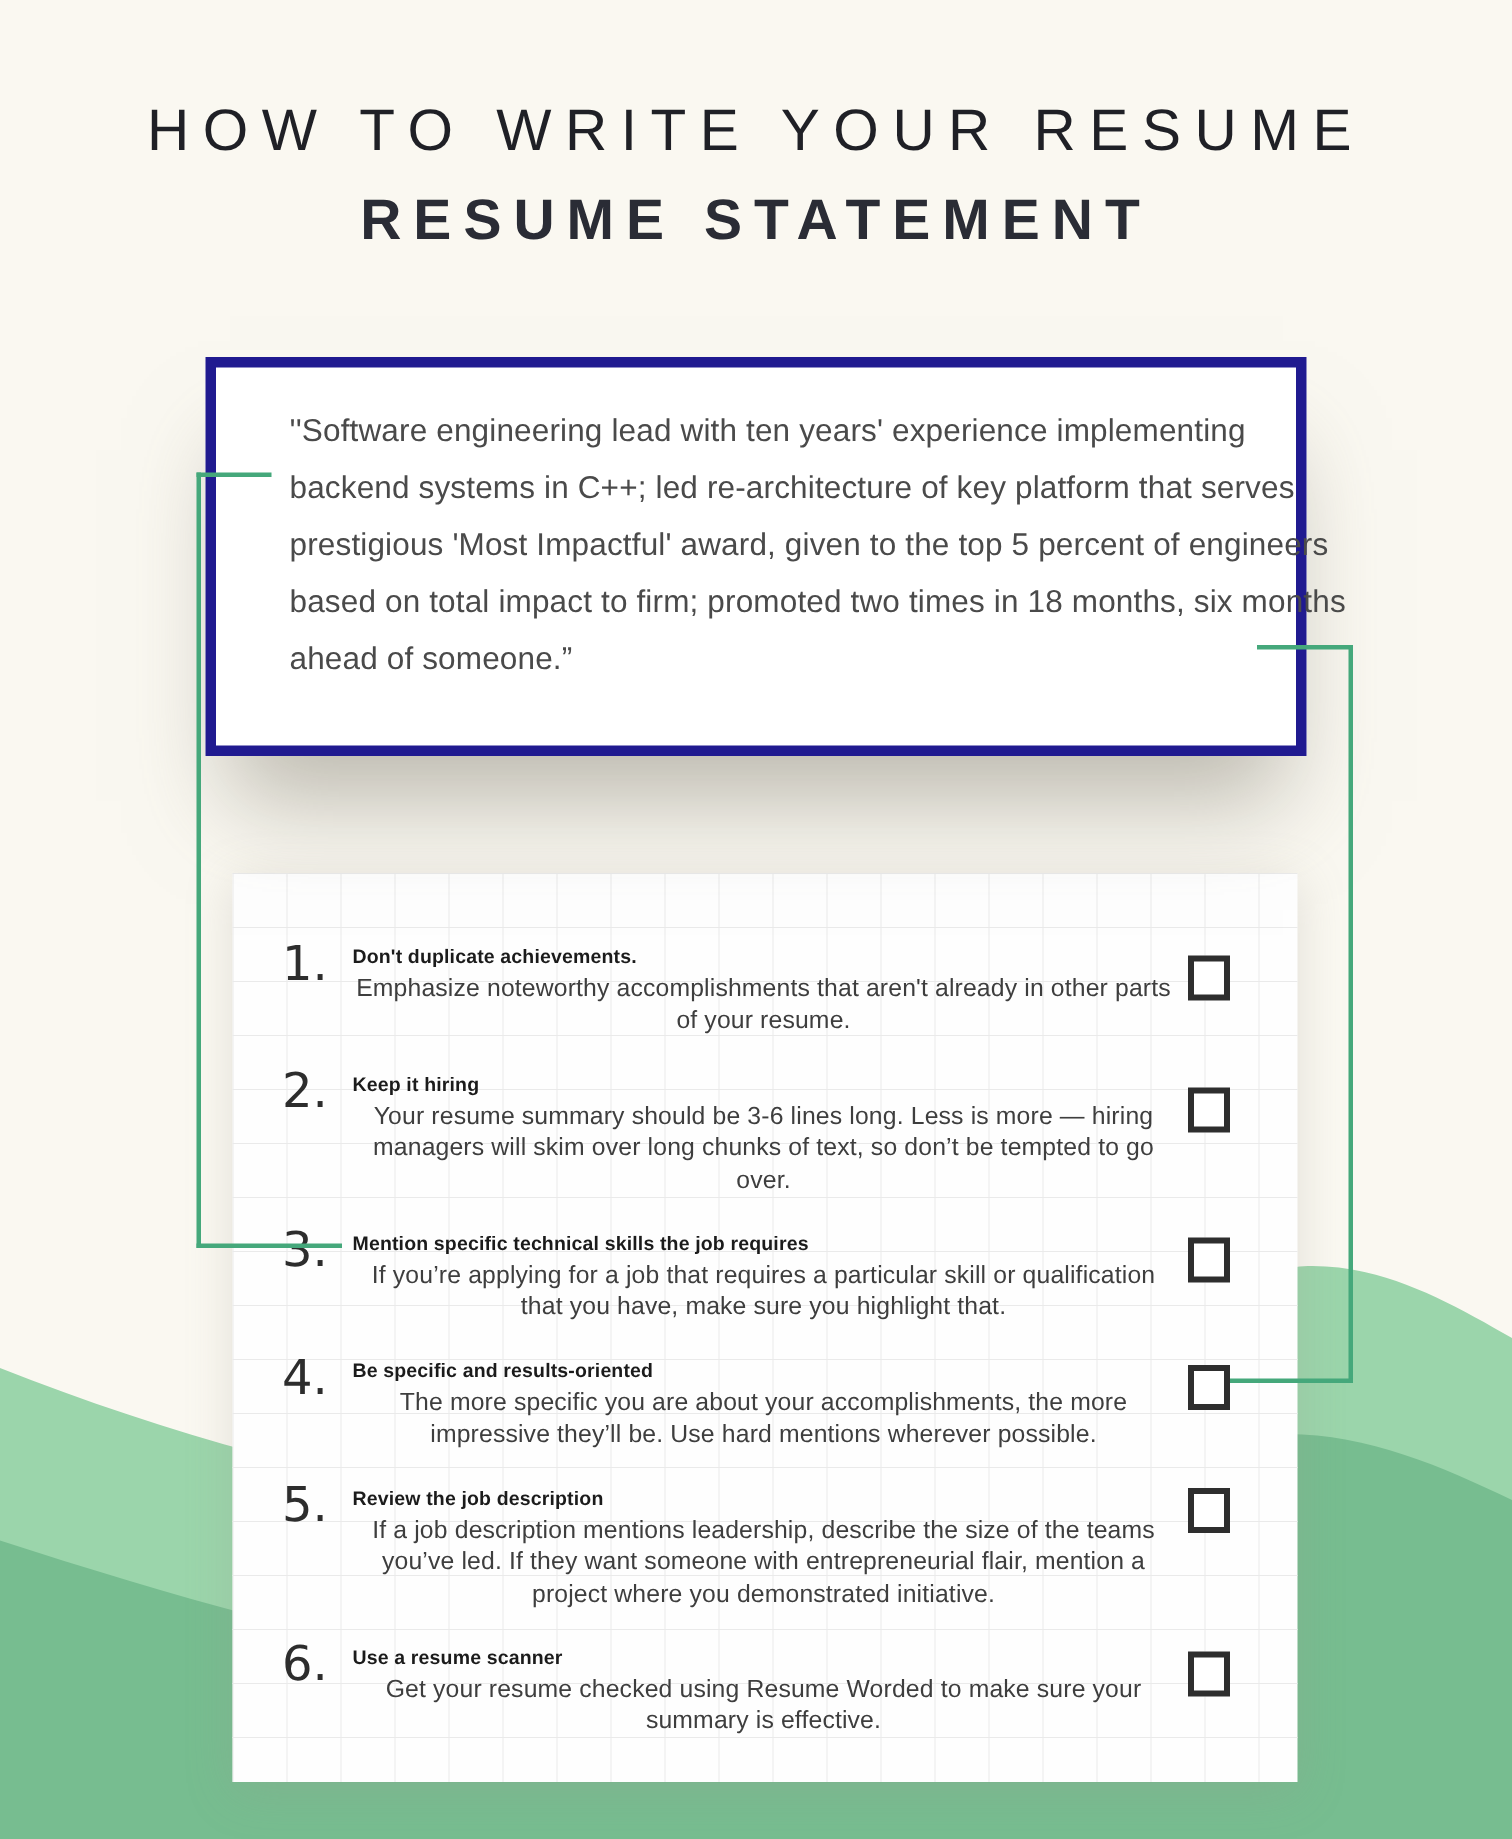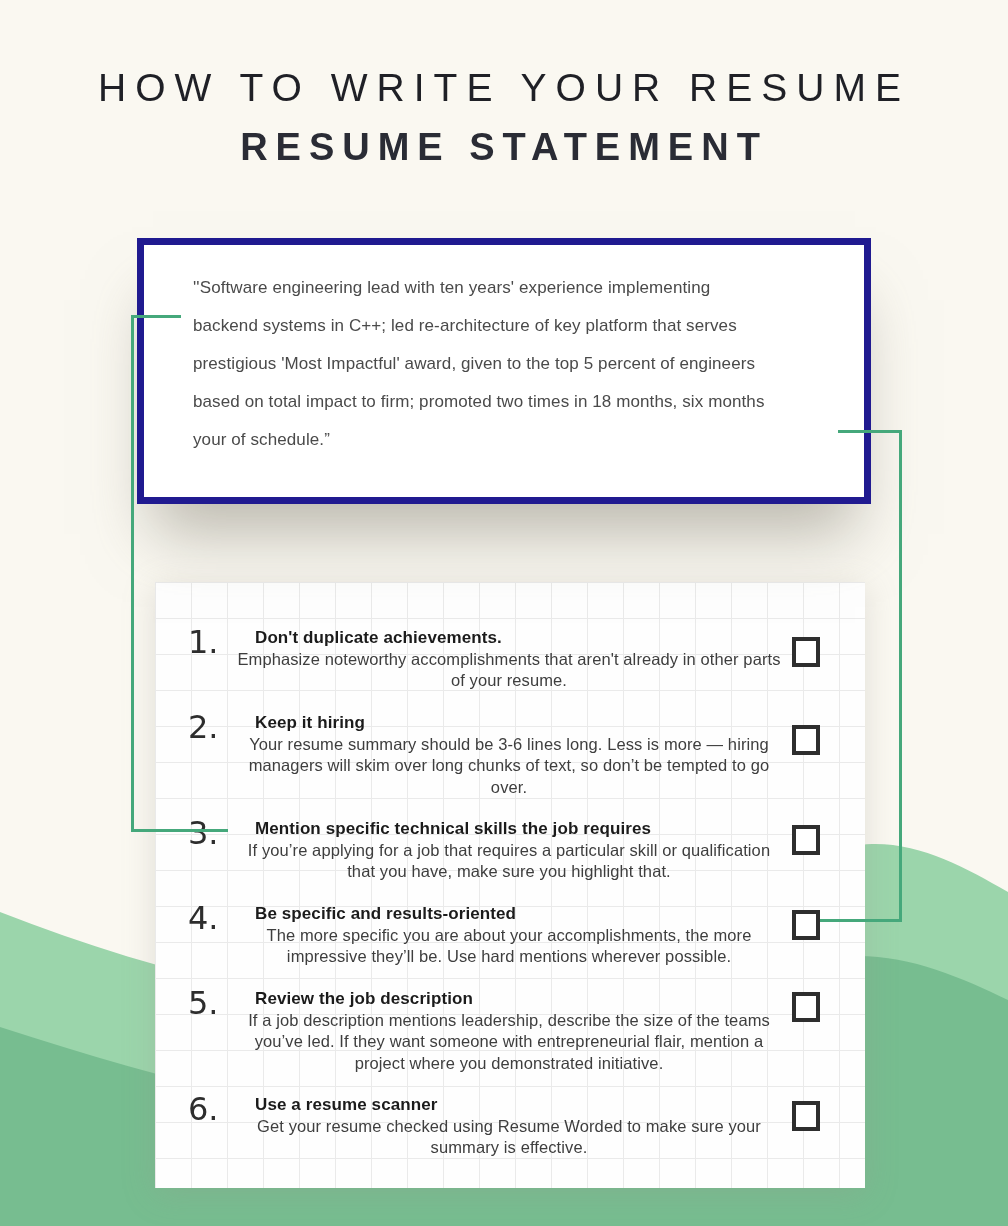--- a/index.html
+++ b/index.html
@@ -31,21 +31,21 @@
     position:absolute;left:137px;top:238px;
     width:734px;height:266px;
     box-sizing:border-box;
     background:#ffffff;
     border:7px solid #201a90;
     z-index:3;
     box-shadow:0 46px 60px -16px rgba(138,135,122,0.55);
   }
   .quote-text{
     position:absolute;left:49px;top:24px;width:645px;
-    font-size:17px;color:#4a4a4a;
+    font-size:21px;color:#4a4a4a;
   }
   .quote-line{height:38px;line-height:38px;white-space:nowrap;letter-spacing:0.1px;}
   
   .panel{
     position:absolute;left:155px;top:582px;
     width:710px;height:606px;z-index:2;
     background-color:#fefefe;
     background-image:
       linear-gradient(to right,#eaeaea 1px,transparent 1px),
       linear-gradient(to bottom,#eaeaea 1px,transparent 1px);
@@ -53,22 +53,22 @@
     box-shadow:0 6px 30px rgba(150,148,135,0.25);
   }
   .item{position:absolute;left:0;width:710px;}
   .item-number{
     position:absolute;left:33px;top:-4px;width:48px;
     font-size:32px;font-weight:400;color:#2d2d2d;
     font-family:"DejaVu Sans","Liberation Sans",sans-serif;
   }
   .item-text{position:absolute;left:80px;top:0;width:548px;}
   .item-title{
-    font-size:17px;font-weight:700;color:#1b1b1b;
-    line-height:21.5px;letter-spacing:0.1px;margin-left:20px;
+    font-size:13px;font-weight:700;color:#1b1b1b;
+    line-height:21.5px;letter-spacing:0.1px;
   }
   .item-body{
     font-size:16.5px;font-weight:400;color:#3e3e3e;
     line-height:21.5px;letter-spacing:0.1px;text-align:center;
   }
   .checkbox{
     position:absolute;left:637px;top:8px;
     width:20px;height:22px;
     border:4px solid #2e2e2e;
     background:#ffffff;
@@ -96,21 +96,21 @@
     <div class="title-line1">HOW TO WRITE YOUR RESUME</div>
     <div class="title-line2">RESUME STATEMENT</div>
   </div>
 
   <div class="quote-box">
     <div class="quote-text">
       <div class="quote-line">''Software engineering lead with ten years' experience implementing</div>
       <div class="quote-line">backend systems in C++; led re-architecture of key platform that serves</div>
       <div class="quote-line">prestigious 'Most Impactful' award, given to the top 5 percent of engineers</div>
       <div class="quote-line">based on total impact to firm; promoted two times in 18 months, six months</div>
-      <div class="quote-line">your of schedule.”</div>
+      <div class="quote-line">ahead of someone.”</div>
     </div>
   </div>
 
   <div class="panel">
 
     <div class="item" style="top:45px">
       <div class="item-number">1.</div>
       <div class="item-text">
         <div class="item-title">Don't duplicate achievements.</div>
         <div class="item-body">Emphasize noteworthy accomplishments that aren't already in other parts of your resume.</div>

